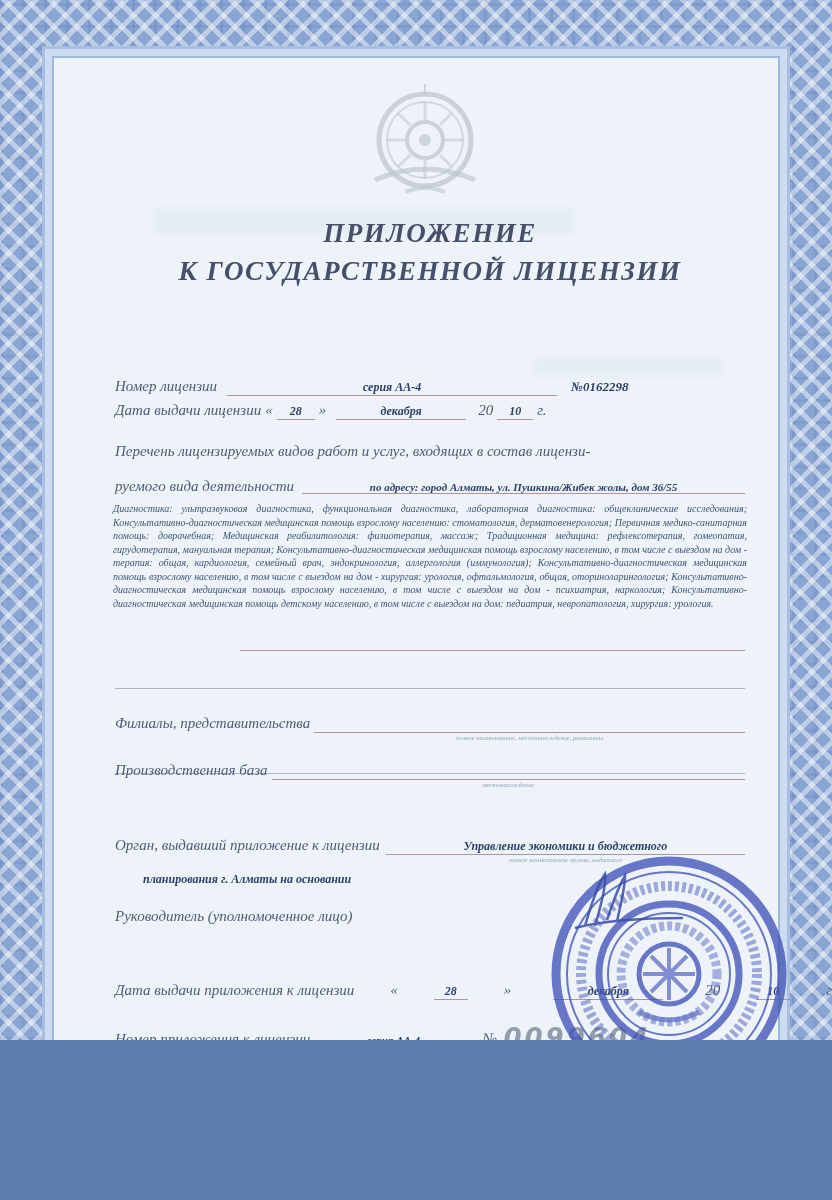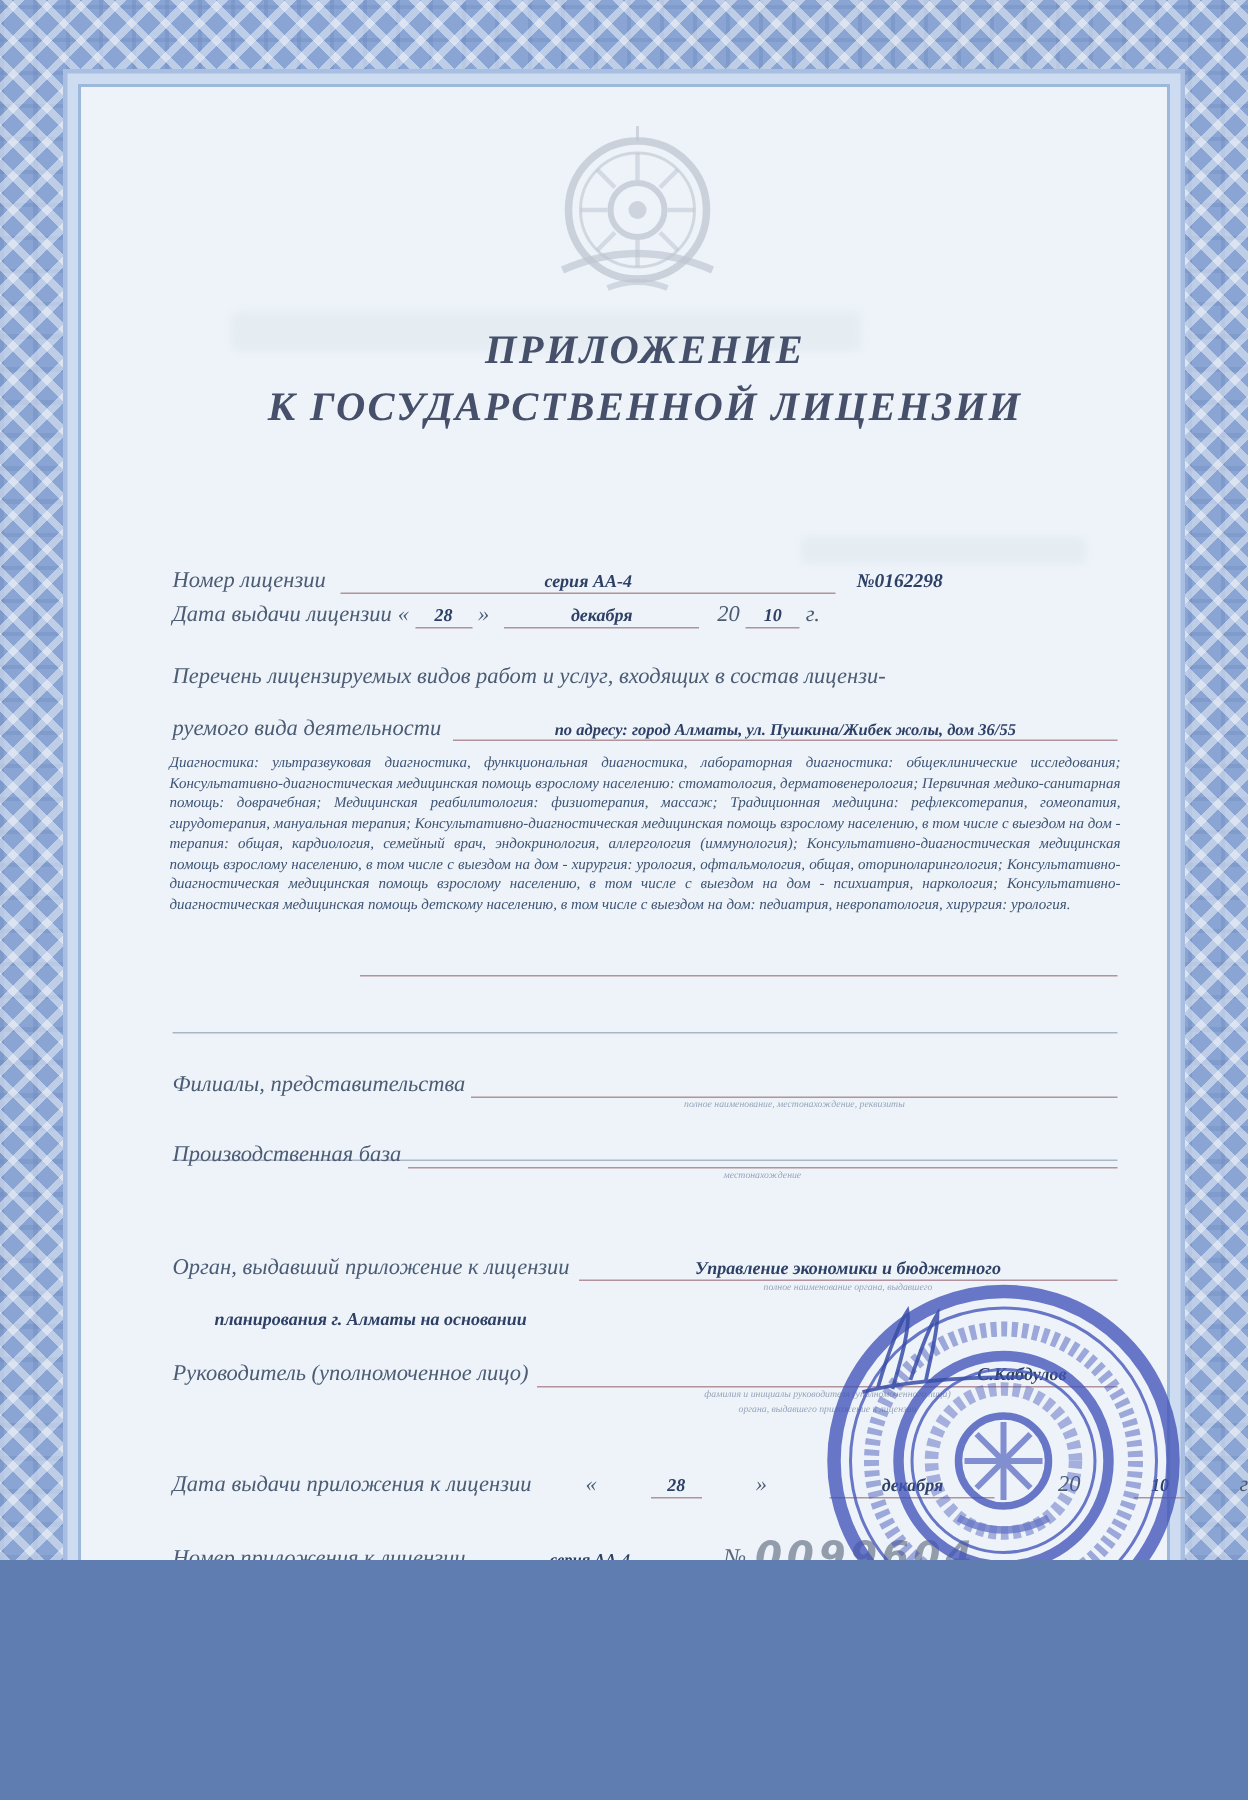--- a/index.html
+++ b/index.html
@@ -137,25 +137,20 @@
   <div class="row" style="top:872px;flex-direction:column;">
     <span class="fill" style="flex:0 0 260px;text-align:left;">планирования г. Алматы на основании</span>
     <div class="fillwrap" style="margin-left:28px;">
       <span class="fill">приказа №207-исх от 28 декабря 2010 года</span>
       <div class="cap">приложение к лицензии</div>
     </div>
   </div>
 
   <div class="row" style="top:908px;">
     <span class="lbl">Руководитель  (уполномоченное лицо)</span>
-    <div class="fillwrap" style="margin-left:6px;">
-      <span class="fill" style="text-align:right;padding-right:34px;">С.Кабдулов</span>
-      <div class="cap">фамилия и инициалы руководителя (уполномоченного лица)</div>
-      <div class="cap">органа, выдавшего приложение к лицензии</div>
-    </div>
   </div>
 
   <div class="row" style="top:982px;gap:32px;">
     <span class="lbl">Дата выдачи приложения к лицензии</span>
     <span class="q">«</span>
     <span class="fill" style="flex:0 0 34px;">28</span>
     <span class="q">»</span>
     <span class="fill" style="flex:0 0 110px;margin-left:6px;">декабря</span>
     <span class="plain" style="margin-left:10px;">20</span>
     <span class="fill" style="flex:0 0 34px;">10</span>

